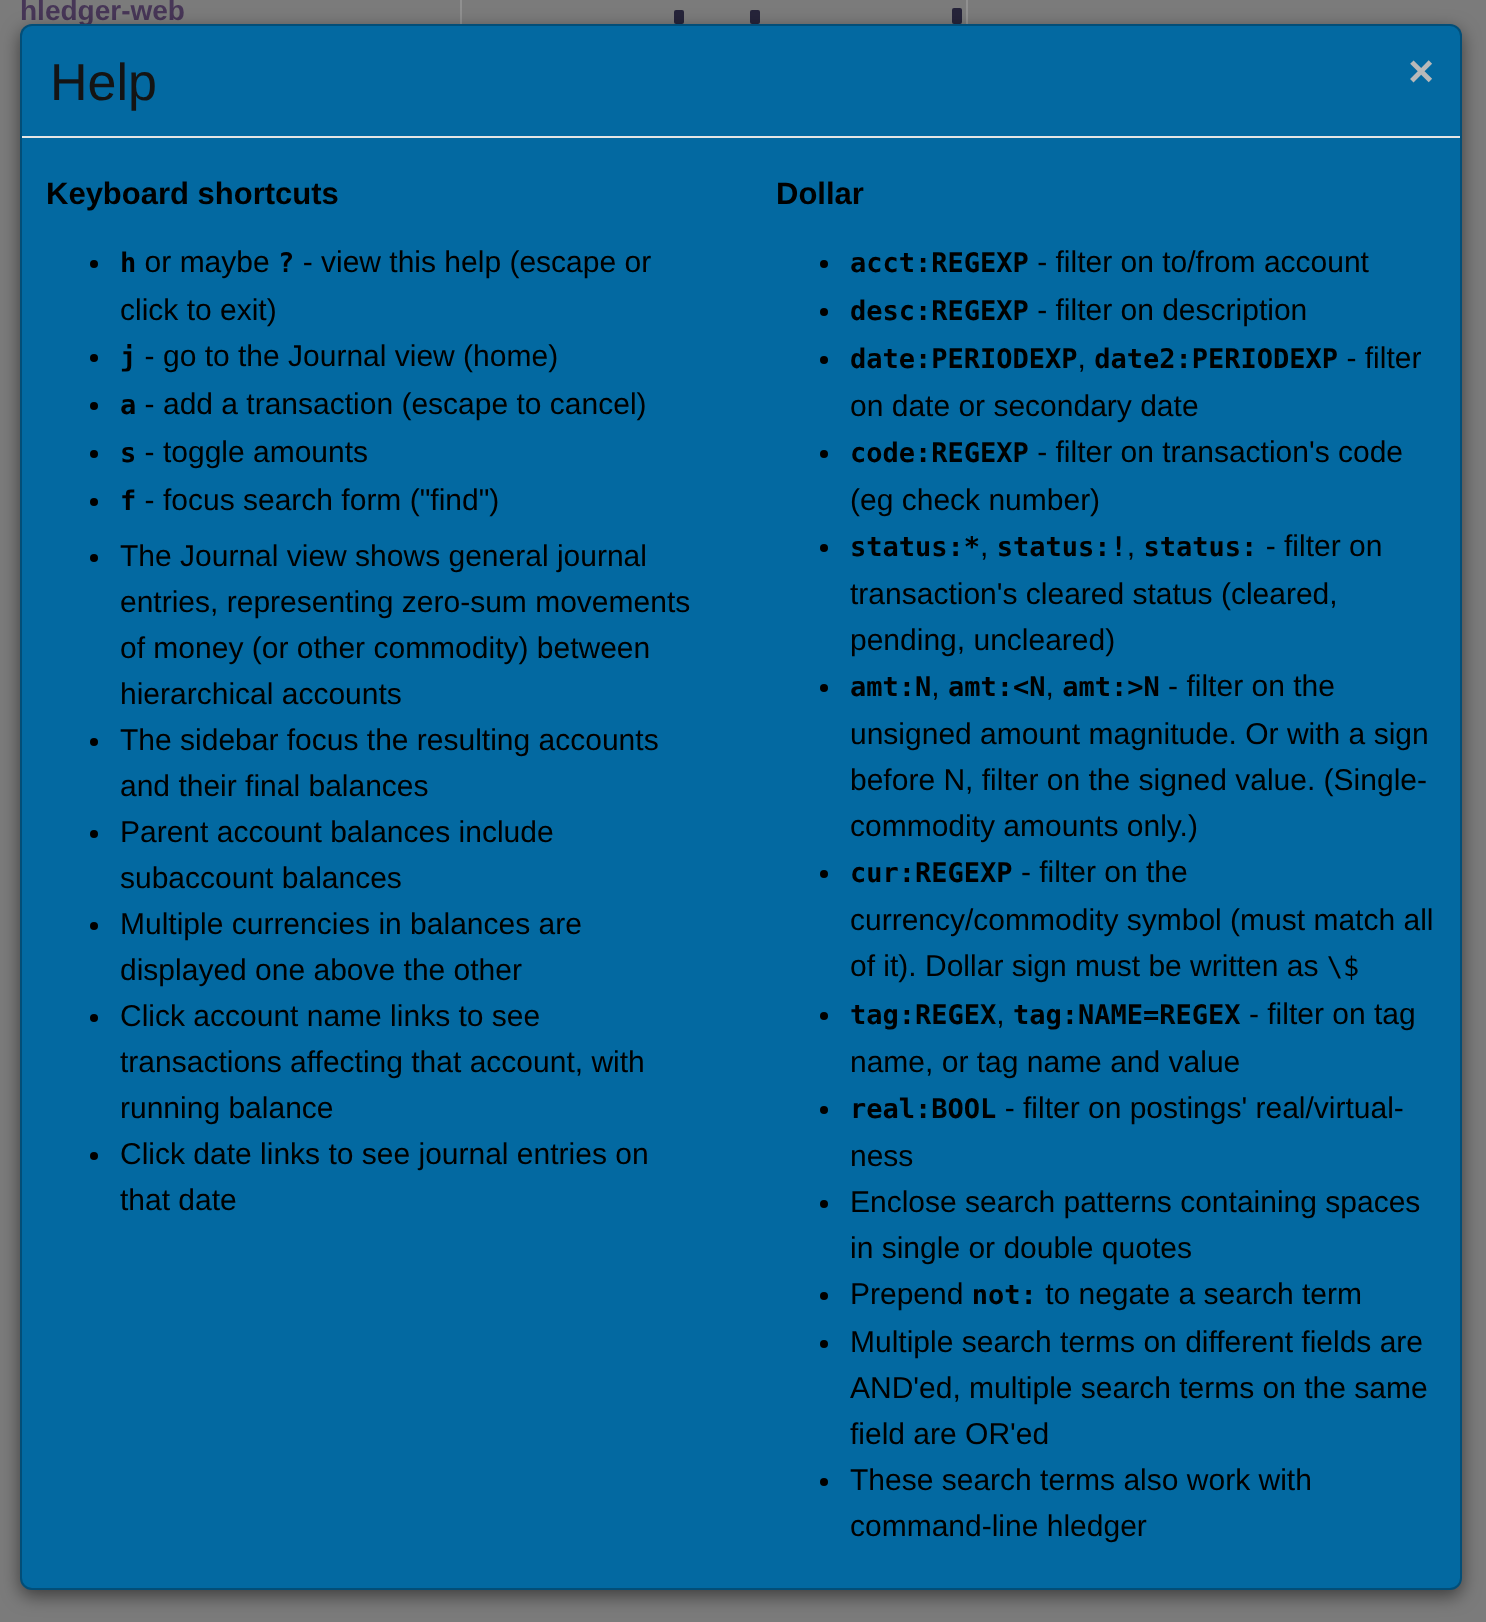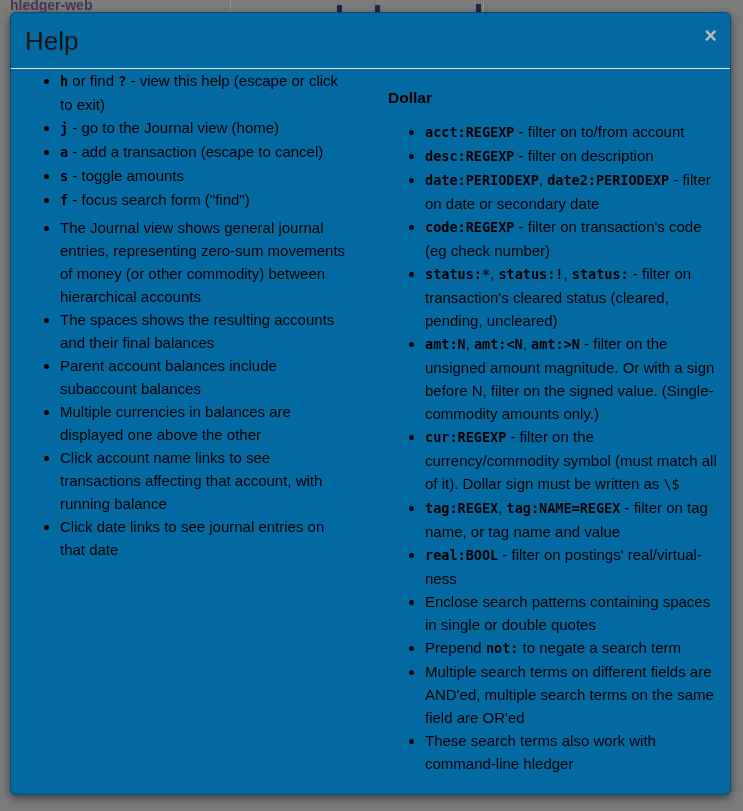--- a/index.html
+++ b/index.html
@@ -69,30 +69,31 @@
   <span class="frag f3"></span>
 </div>
 
 <div class="modal">
   <div class="modal-header">
     <h1 class="modal-title">Help</h1>
     <button class="close-btn">×</button>
   </div>
   <div class="modal-body">
     <div class="col col-left">
+        <h3 class="section-heading">Keyboard shortcuts</h3>
         <ul class="section-list">
-          <li><code>h</code><span> or find </span><code>?</code><span> - view this help (escape or click to exit)</span></li>
+          <li><code>h</code><span> or maybe </span><code>?</code><span> - view this help (escape or click to exit)</span></li>
           <li><code>j</code><span> - go to the Journal view (home)</span></li>
           <li><code>a</code><span> - add a transaction (escape to cancel)</span></li>
           <li><code>s</code><span> - toggle amounts</span></li>
           <li><code>f</code><span> - focus search form ("find")</span></li>
         </ul>
         <ul class="section-list">
           <li><span>The Journal view shows general journal entries, representing zero-sum movements of money (or other commodity) between hierarchical accounts</span></li>
-          <li><span>The spaces shows the resulting accounts and their final balances</span></li>
+          <li><span>The sidebar focus the resulting accounts and their final balances</span></li>
           <li><span>Parent account balances include subaccount balances</span></li>
           <li><span>Multiple currencies in balances are displayed one above the other</span></li>
           <li><span>Click account name links to see transactions affecting that account, with running balance</span></li>
           <li><span>Click date links to see journal entries on that date</span></li>
         </ul>
       </div>
     <div class="col col-right">
         <h3 class="section-heading">Dollar</h3>
         <ul class="section-list">
           <li><code>acct:REGEXP</code><span> - filter on to/from account</span></li>

